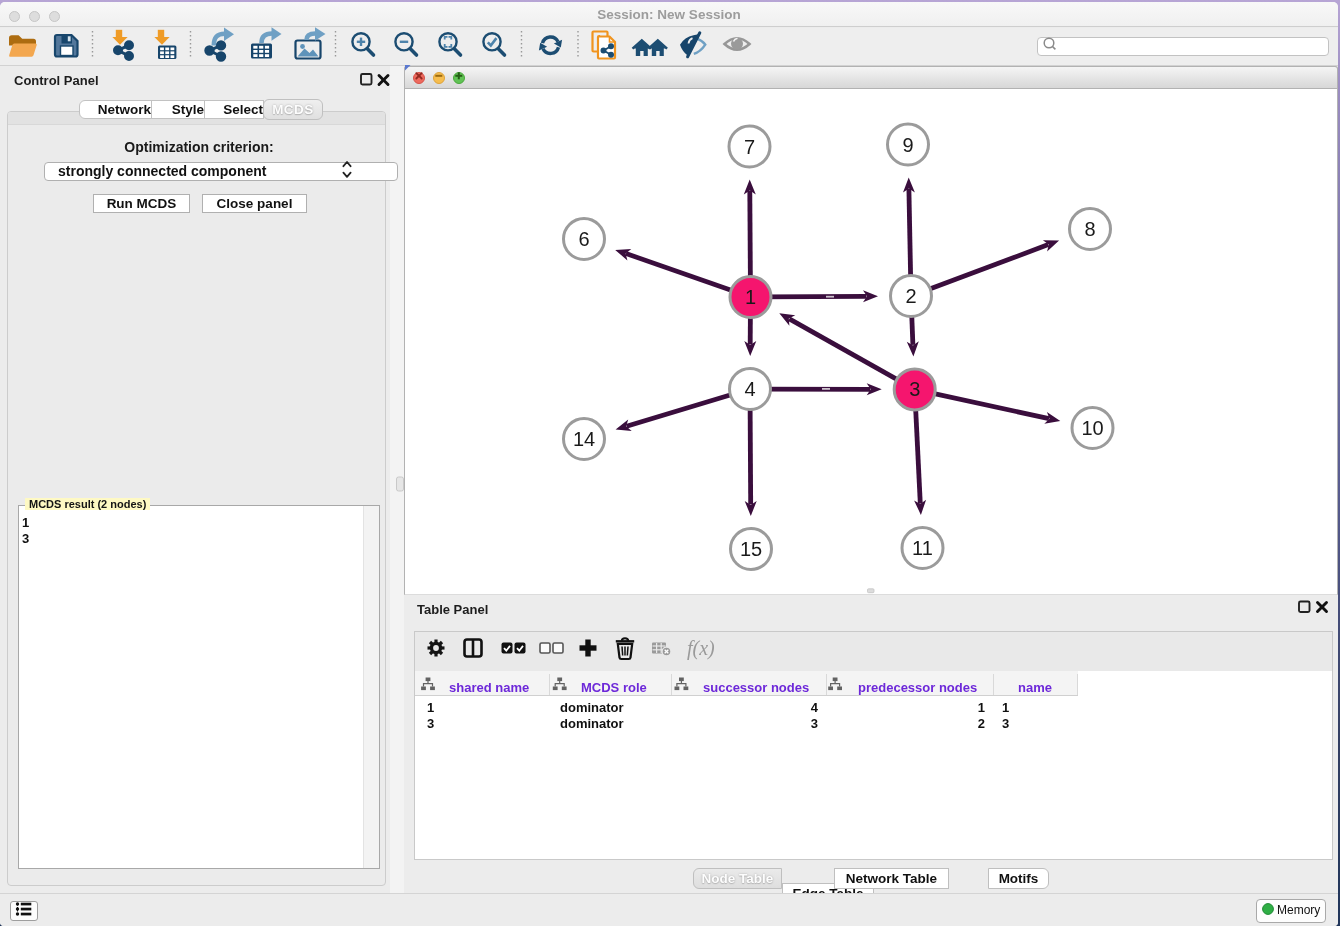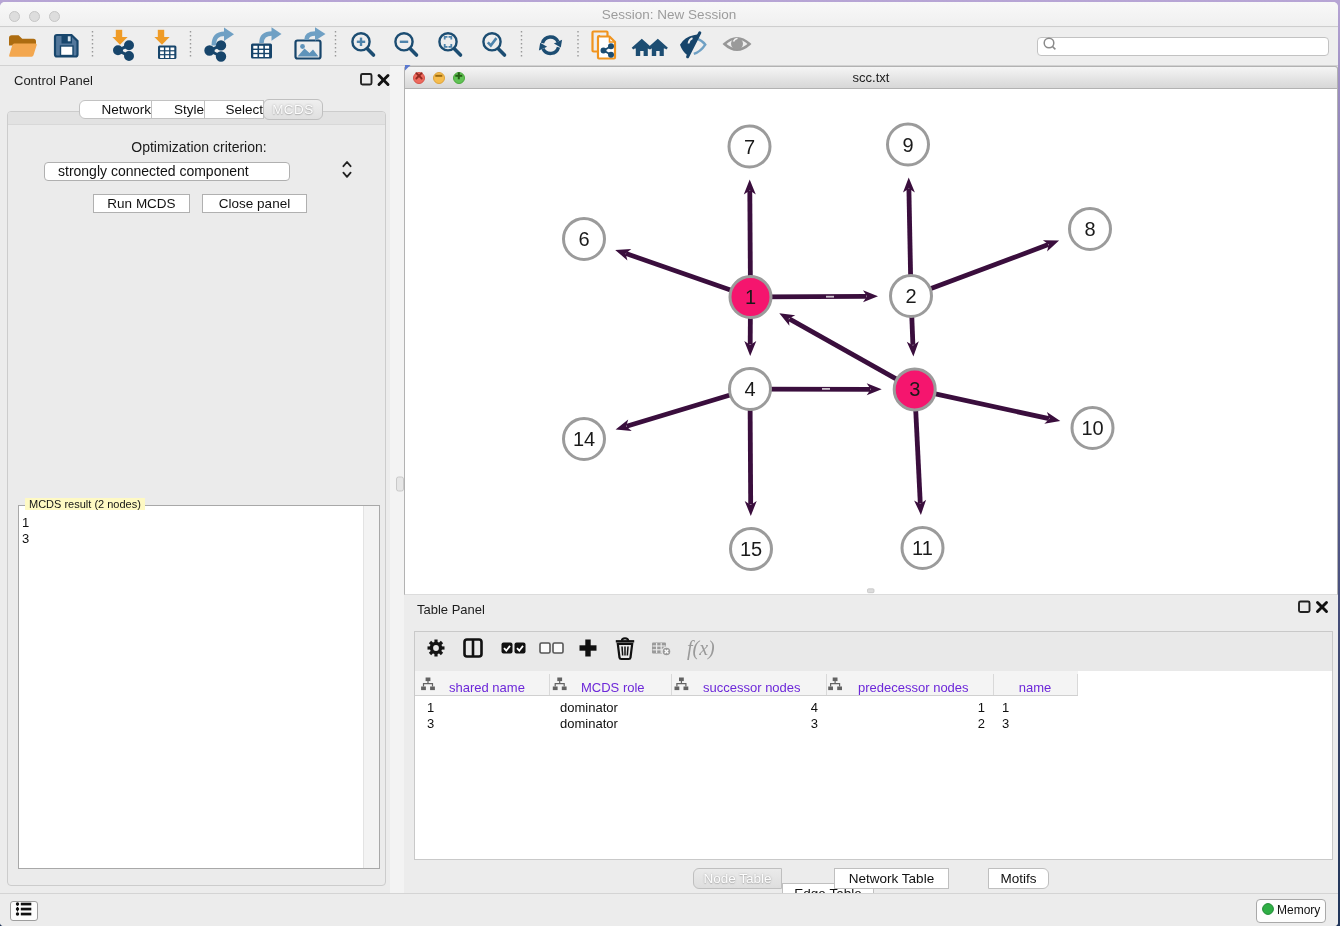--- a/index.html
+++ b/index.html
@@ -1,35 +1,35 @@
 <!DOCTYPE html>
 <html><head>
 <meta charset="utf-8">
 <style>
 * { margin:0; padding:0; box-sizing:border-box; }
 html,body { width:1340px; height:926px; overflow:hidden; }
 body { font-family:"Liberation Sans", sans-serif; background:linear-gradient(#b7a5d5 0%, #9a8cc0 10%, #5c5f94 50%, #333f63 80%, #20355a 100%); position:relative; }
-#win { position:absolute; left:0; top:2px; width:1338px; height:924px; background:#ececec; border-radius:5px 5px 4px 4px; overflow:hidden; }
+#win { position:absolute; left:0; top:2px; width:1338px; height:924px; background:#ececec; border-radius:5px 5px 4px 4px; overflow:hidden;font-weight:bold; }
 
 #titlebar { position:absolute; left:0; top:0; width:1338px; height:25px; background:linear-gradient(#f8f8f8,#f0f0f0); border-bottom:1px solid #cecece; }
 .tl { position:absolute; top:8.5px; width:11px; height:11px; border-radius:50%; background:#dddddd; border:1px solid #c6c6c6; }
 #wtitle { position:absolute; left:0; top:0; width:1338px; height:25px; line-height:25px; text-align:center; font-size:13.5px; color:#9c9c9c; }
 
 #toolbar { position:absolute; left:0; top:26px; width:1338px; height:38px; background:#eeeeee; border-bottom:1px solid #d2d2d2; }
 #search { position:absolute; left:1037px; top:35px; width:292px; height:19px; background:#fff; border:1px solid #c2c2c2; border-radius:4px; }
 
 #leftpanel { position:absolute; left:0; top:64px; width:390px; height:827px; background:#ececec; }
 #divider { position:absolute; left:390px; top:64px; width:14px; height:827px; background:#f3f3f3; }
 #cp-title { position:absolute; left:14px; top:71px; font-size:13px; color:#1d1d1d; }
 #cp-box { position:absolute; left:7px; top:109px; width:379px; height:775px; background:#ebebeb; border:1px solid #cccccc; border-radius:4px; }
 #cp-boxtop { position:absolute; left:8px; top:110px; width:377px; height:13px; background:#e2e2e2; border-bottom:1px solid #d8d8d8; border-radius:3px 3px 0 0; }
 .tab { position:absolute; top:98px; height:19px; background:#fff; border:1px solid #c2c2c2; font-size:13.5px; color:#111; text-align:right; line-height:18px; }
 #tab-mcds { position:absolute; left:263px; top:97px; width:60px; height:21px; background:linear-gradient(#efefef,#e0e0e0); border:1px solid #c0c0c0; border-radius:6px; font-size:13.5px; color:#fdfdfd; text-align:center; line-height:20px; letter-spacing:0.5px; text-shadow:0 0 2px #aaa, 0 1px 1px #bbb; }
 #optlabel { position:absolute; left:0px; top:137px; width:398px; text-align:center; font-size:14px; color:#1a1a1a; }
-#combo { position:absolute; left:44px; top:160px; width:246px; height:19px; background:#fff; border:1px solid #b0b0b0; border-radius:4px; font-size:14px; color:#111; line-height:17px; padding-left:13px; }
+#combo { position:absolute; left:44px; top:160px; width:354px; height:19px; background:#fff; border:1px solid #b0b0b0; border-radius:4px; font-size:14px; color:#111; line-height:17px; padding-left:13px; }
 .btn { position:absolute; top:192px; height:19px; background:#fff; border:1px solid #b0b0b0; border-radius:0; font-size:13.5px; color:#111; text-align:center; line-height:17px; }
 #fieldset { position:absolute; left:18px; top:503px; width:362px; height:364px; background:#fff; border:1px solid #a8a8a8; }
 #legend { position:absolute; left:25px; top:496px; background:#fef9c3; padding:0 4px; font-size:11px; color:#141414; }
 #fs-scroll { position:absolute; left:363px; top:504px; width:16px; height:362px; background:#f3f3f3; border-left:1px solid #e3e3e3; }
 #fs-items { position:absolute; left:22px; top:513px; font-size:13px; color:#101010; line-height:16px; }
 
 #netwin { position:absolute; left:404px; top:64px; width:934px; height:529px; background:#fff; border:1px solid #b2b2b2; border-bottom:1px solid #dcdcdc; border-radius:3px 3px 0 0; }
 #nw-title { position:absolute; left:404px; top:64px; width:934px; height:23px; background:linear-gradient(#f5f5f5,#d7d7d7); border:1px solid #b2b2b2; border-radius:3px 3px 0 0; }
 #nw-text { position:absolute; left:404px; top:64px; width:934px; height:23px; line-height:23px; text-align:center; font-size:13px; color:#1b1b1b; }
 .nwl { position:absolute; top:70px; width:12px; height:12px; border-radius:50%; }
@@ -74,21 +74,20 @@
   <div id="combo">strongly connected component</div>
   <div class="btn" style="left:93px; width:97px;">Run MCDS</div>
   <div class="btn" style="left:202px; width:105px;">Close panel</div>
   <div id="fieldset"></div>
   <div id="fs-scroll"></div>
   <div id="legend">MCDS result (2 nodes)</div>
   <div id="fs-items">1<br>3</div>
 
   <div id="netwin"></div>
   <div id="nw-title"></div>
-  <div id="nw-text">scc.txt</div>
   <div class="nwl" style="left:413px; background:#ee6a5e; border:1px solid #d5534a;"></div>
   <div class="nwl" style="left:433px; background:#f6bd4e; border:1px solid #dda33b;"></div>
   <div class="nwl" style="left:453px; background:#61c355; border:1px solid #4aa73c;"></div>
 
   <div id="tablepanel"></div>
   <div id="tp-title">Table Panel</div>
   <div id="tp-box"></div>
   <div id="tp-toolbar"></div>
   <div id="tp-header"></div>
   <div class="hsep" style="left:549px"></div>

